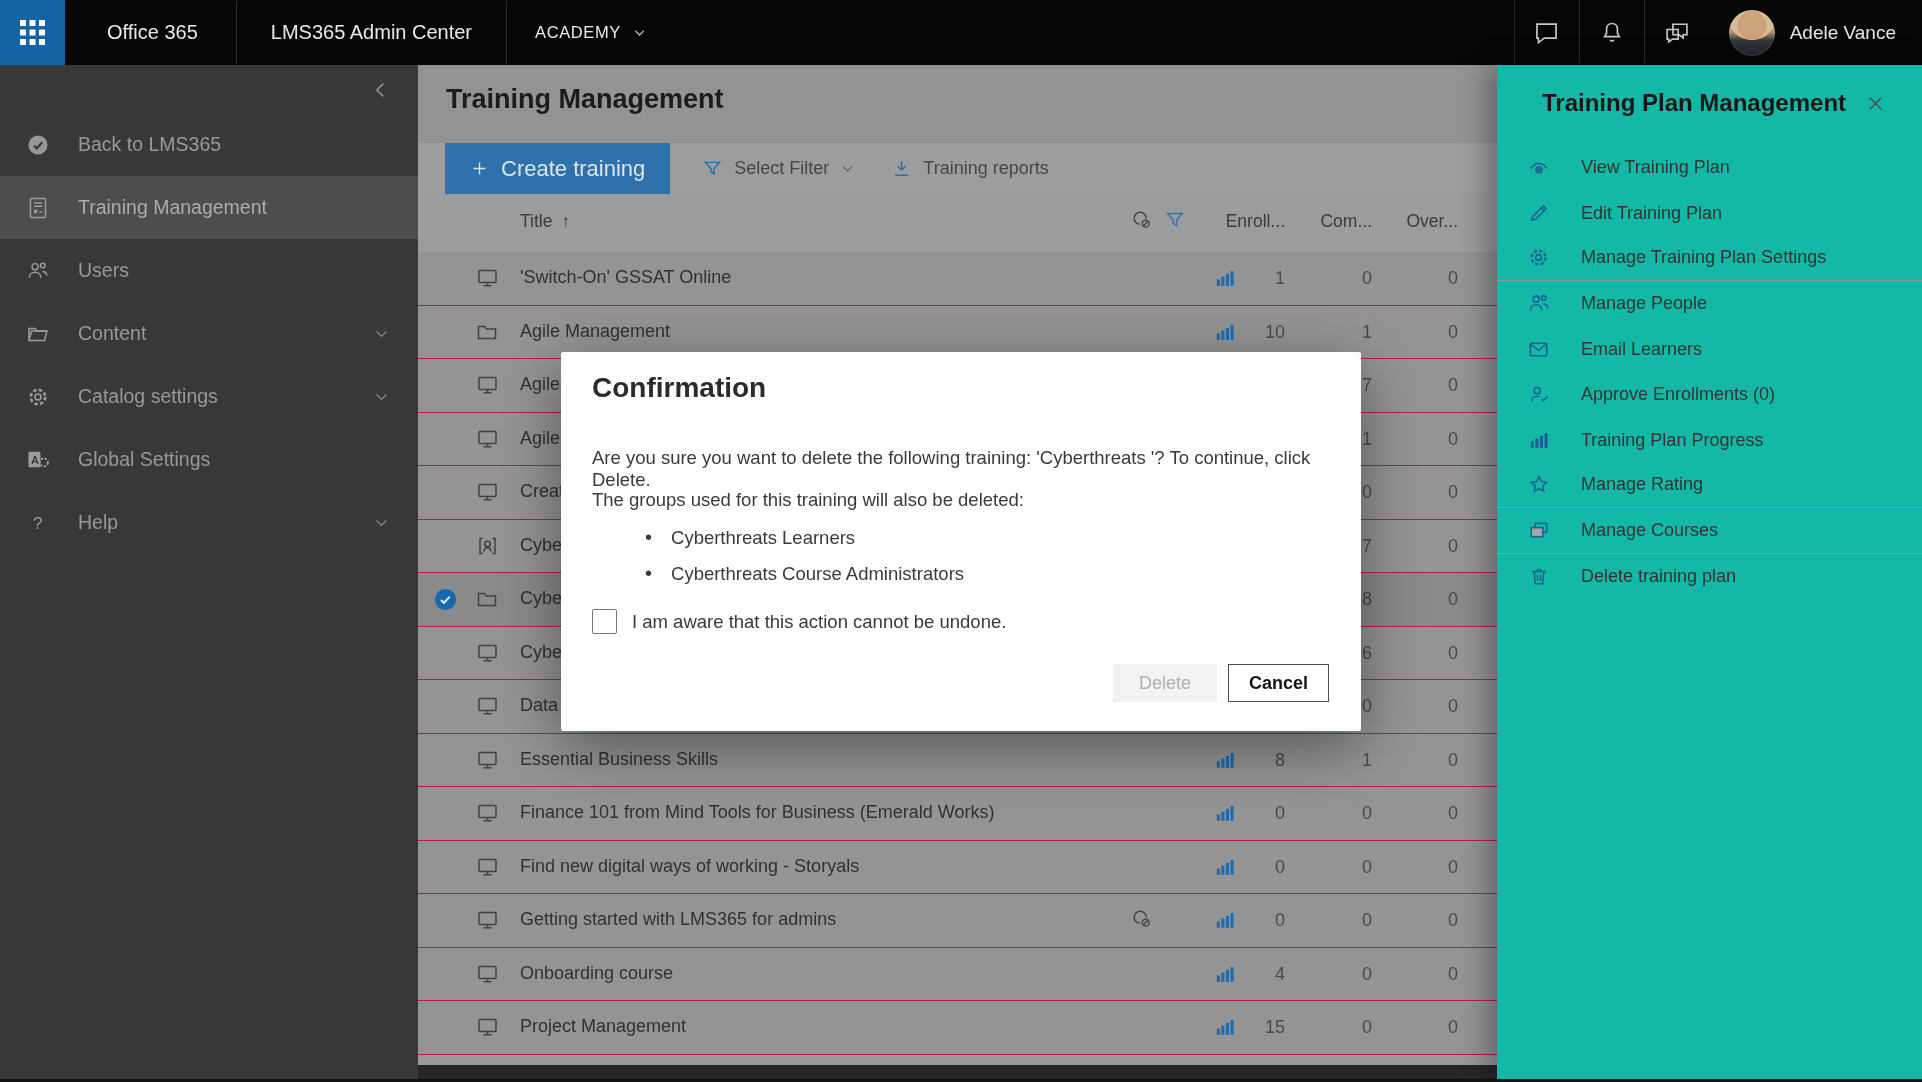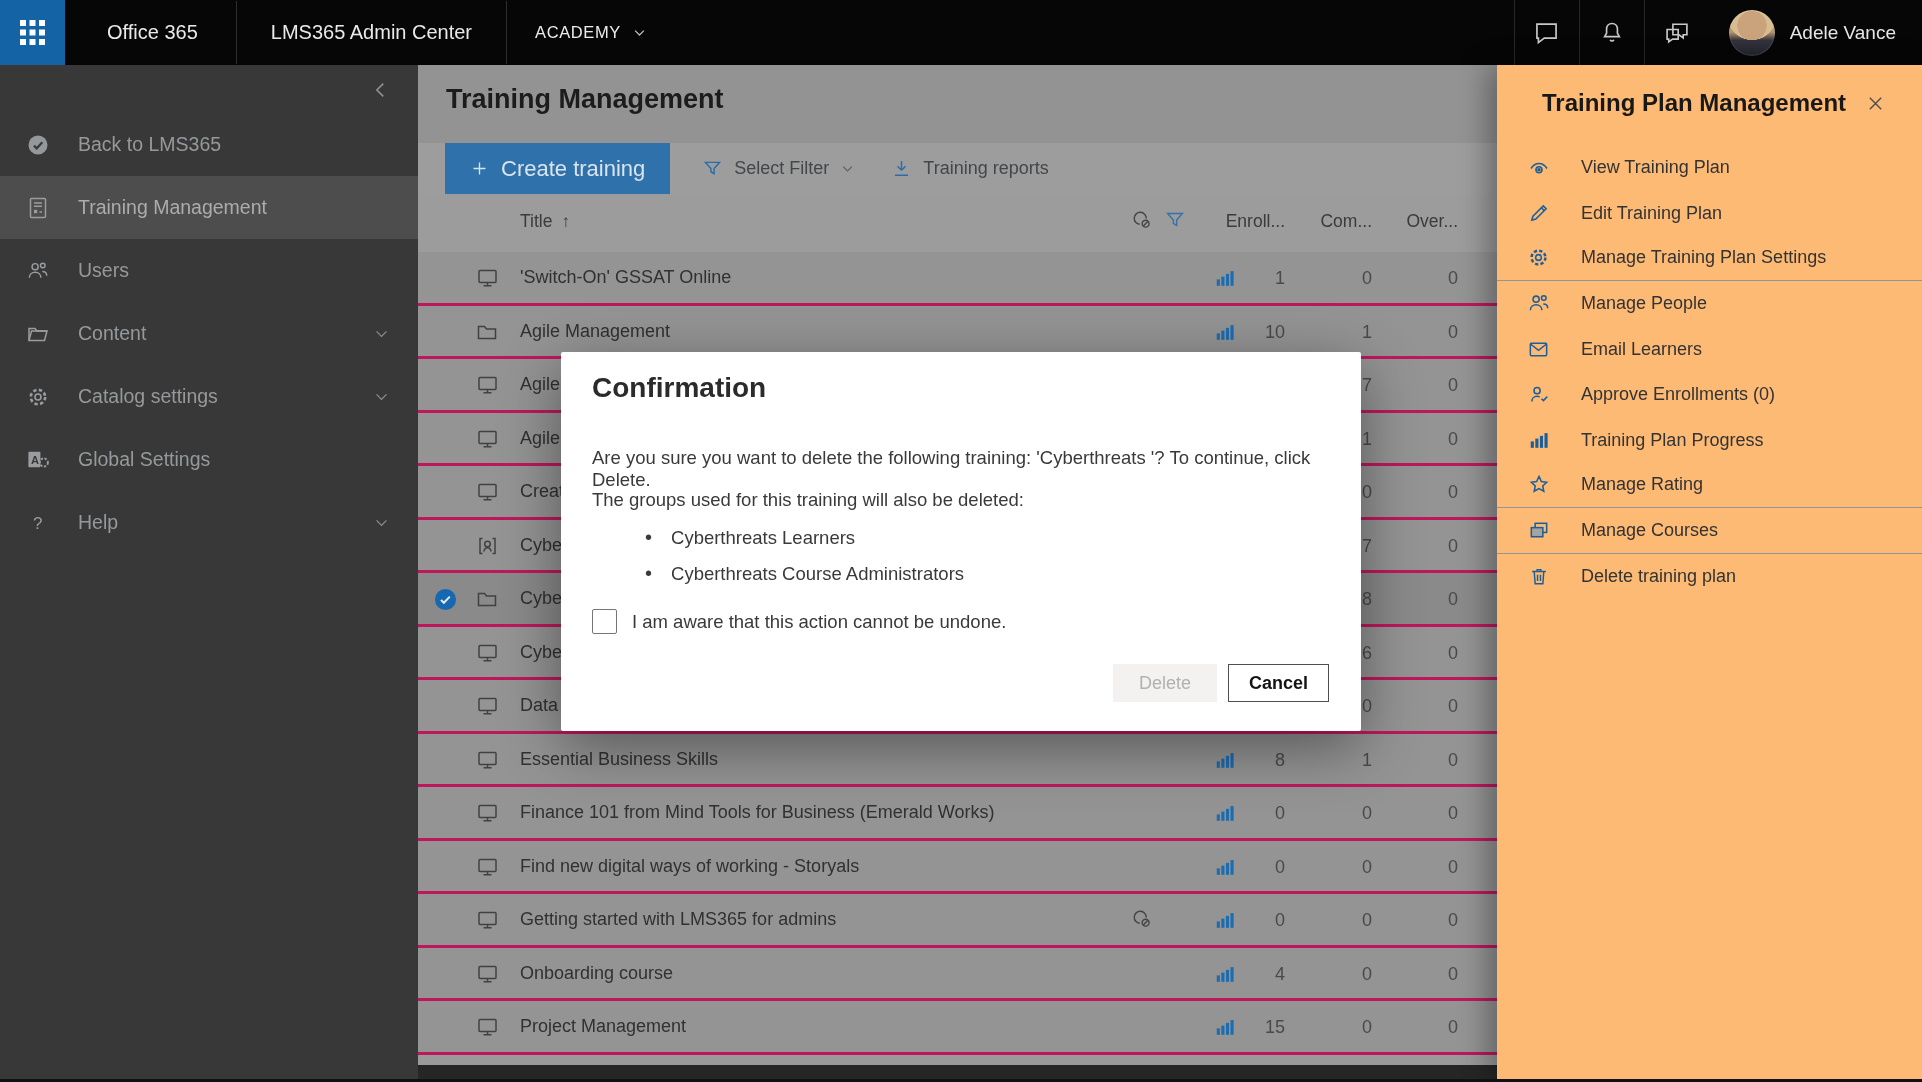--- a/index.html
+++ b/index.html
@@ -57,34 +57,34 @@
   .ic-blue{color:#2d6da7}
 
   .thead{height:58px;background:#9c9c9c;position:relative;box-sizing:border-box}
   .th-label{position:absolute;top:17px;font-size:17.5px;color:#3b3b3b}
   .th-title{left:102px;display:flex;gap:9px;align-items:center}
   .th-sort{font-size:17px;color:#3b3b3b}
   .th-linkoff{position:absolute;left:712px;top:15px;color:#454545}
   .th-funnel{position:absolute;left:746px;top:15px;color:#3572a8}
   .th-en{right:212px}.th-com{right:125px}.th-over{right:39px}
 
-  .row{height:53.5px;box-sizing:border-box;border-bottom:3px solid #be185d;background:#949494;position:relative;cursor:pointer}
+  .row{height:53.5px;box-sizing:border-box;border-bottom:1px solid #be185d;background:#949494;position:relative;cursor:pointer}
   .row.selected{background:#8a8a8a}
   .selcheck{position:absolute;left:16px;top:15px}
   .ri{position:absolute;left:57px;top:14px;color:#414141}
   .rt{position:absolute;left:102px;top:15px;font-size:18px;color:#313131;white-space:nowrap;max-width:660px;overflow:hidden}
   .rlink{position:absolute;left:712px;top:14px;color:#454545}
   .rc{position:absolute;left:796px;top:15px;color:#1c6cb0}
   .num{position:absolute;top:16px;font-size:18px;color:#4a4a4a}
   .en{right:212px}.co{right:125px}.ov{right:39px}
   .footer-band{height:13px;background:#9a9a9a}
   .bottom-strip{position:absolute;left:0;right:0;bottom:0;height:14px;background:#262626}
 
   
-  .panel{width:425px;flex:none;background:#fdba74;position:relative;box-shadow:-10px 0 26px rgba(0,0,0,.32);z-index:5}
+  .panel{width:425px;flex:none;background:#14b8a6;position:relative;box-shadow:-10px 0 26px rgba(0,0,0,.32);z-index:5}
   .panel-title{position:absolute;left:45px;top:24px;font-size:24px;font-weight:bold;color:#181818}
   .panel-close{position:absolute;right:36px;top:28px;color:#4d4d4d;cursor:pointer}
   .p-items{position:absolute;left:0;right:0;top:80px}
   .p-item{height:45.4px;display:flex;align-items:center;padding-left:29px;gap:30px;font-size:18px;color:#333;cursor:pointer;box-sizing:border-box}
   .p-item.div-after{border-bottom:1px solid #959595}
   .p-ic{width:25px;display:flex;justify-content:center;color:#1c5e97}
 
   
   .overlay-edge{position:absolute;left:0;right:0;bottom:0;height:3px;background:#111;z-index:9}
   .dialog{position:absolute;left:561px;top:352px;width:800px;height:379px;background:#ffffff;

